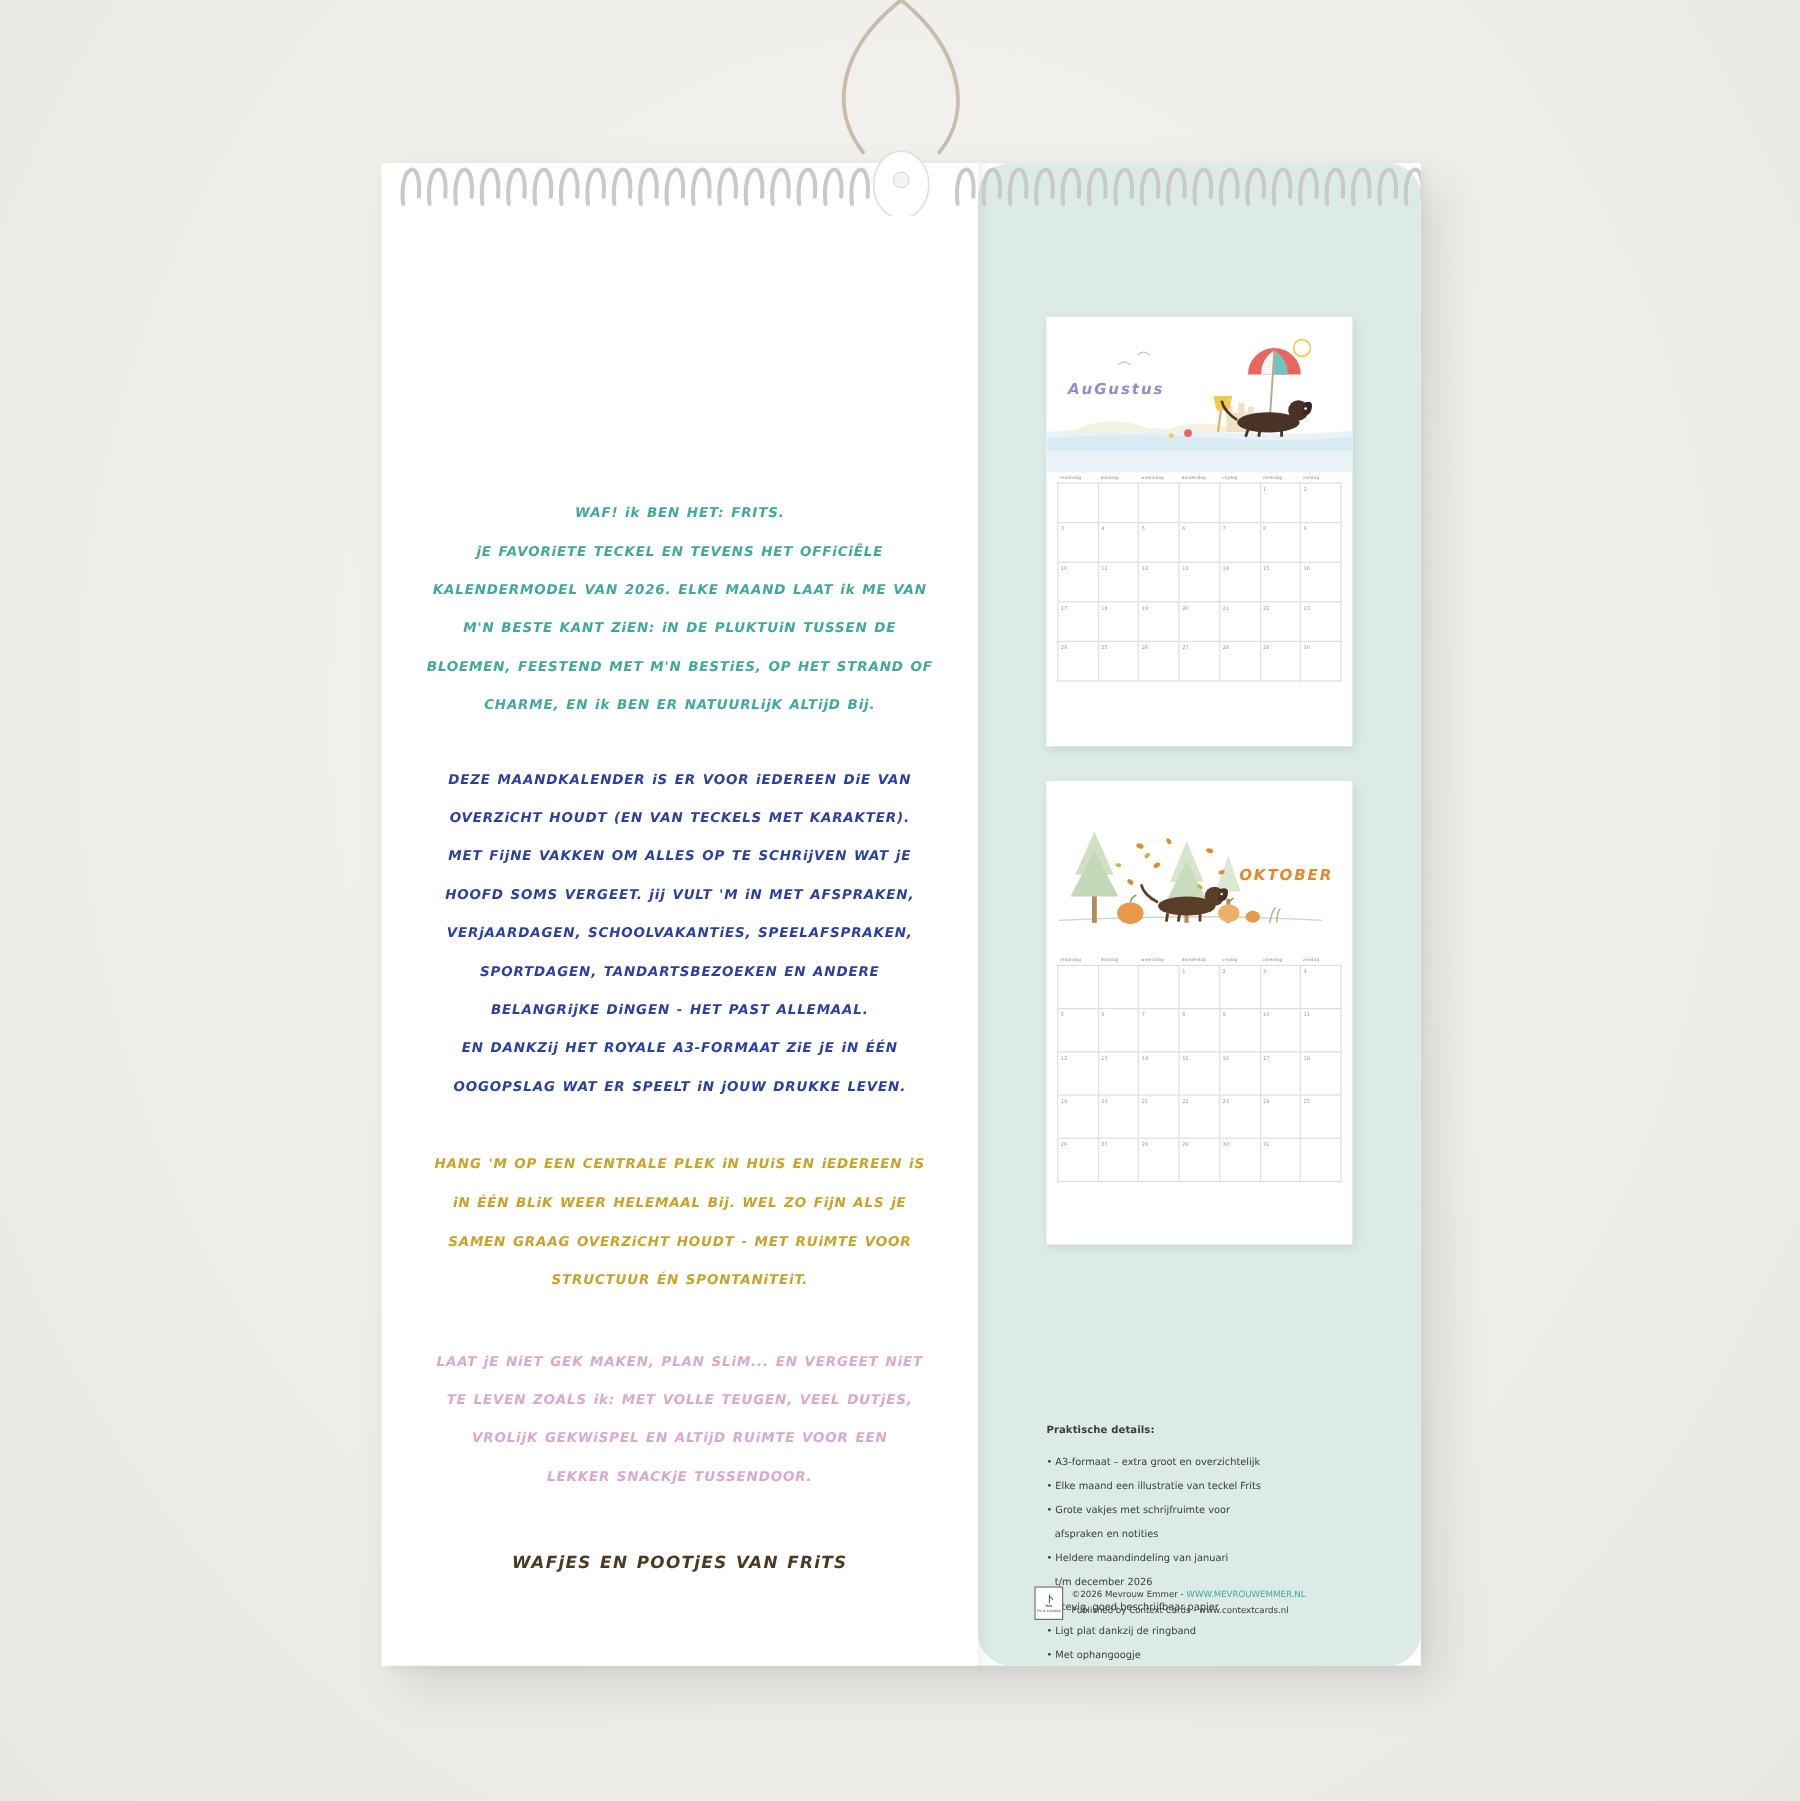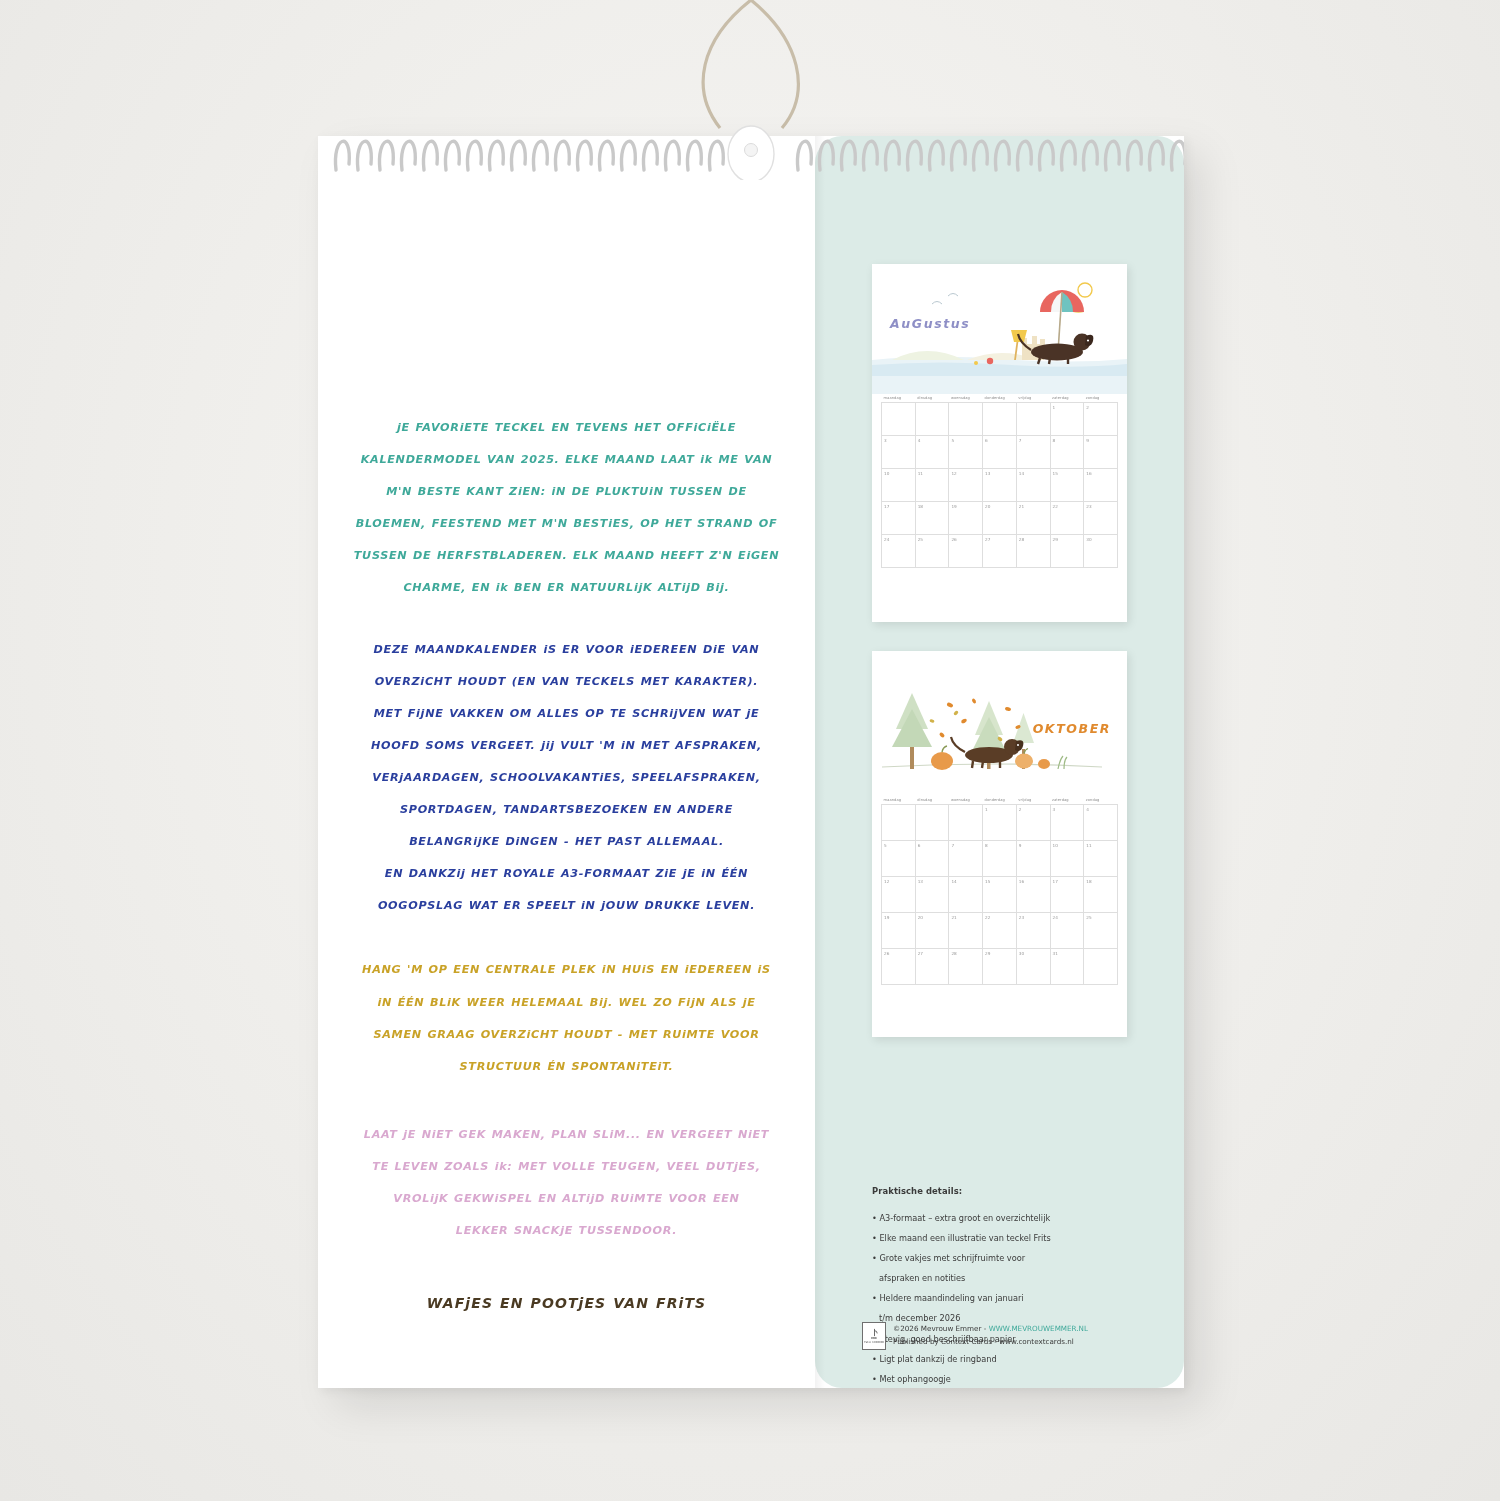--- a/index.html
+++ b/index.html
@@ -199,25 +199,25 @@
   <path d="M751 0 C 700 40, 690 90, 720 128" stroke="#c8bda9" stroke-width="3.2" fill="none"></path>
   <path d="M751 0 C 800 40, 812 92, 782 128" stroke="#c8bda9" stroke-width="3.2" fill="none"></path>
 </svg>
 
 <div id="calendar">
 
   <div id="left-page">
     <div class="intro-wrap">
       <div style="height:276px"></div>
       <div class="para p1" id="p1" style="color: rgb(63, 169, 154);">
+          <div>WAF! ik BEN HET: FRITS.</div>
           <div>jE FAVORiETE TECKEL EN TEVENS HET OFFiCiËLE</div>
-          <div>KALENDERMODEL VAN 2025. ELKE MAAND LAAT ik ME VAN</div>
+          <div>KALENDERMODEL VAN 2026. ELKE MAAND LAAT ik ME VAN</div>
           <div>M'N BESTE KANT ZiEN: iN DE PLUKTUiN TUSSEN DE</div>
           <div>BLOEMEN, FEESTEND MET M'N BESTiES, OP HET STRAND OF</div>
-          <div>TUSSEN DE HERFSTBLADEREN. ELK MAAND HEEFT Z'N EiGEN</div>
           <div>CHARME, EN ik BEN ER NATUURLijK ALTijD Bij.</div>
         </div>
       <div style="height:30px"></div>
       <div class="para p2" id="p2" style="color: rgb(42, 63, 158);">
           <div>DEZE MAANDKALENDER iS ER VOOR iEDEREEN DiE VAN</div>
           <div>OVERZiCHT HOUDT (EN VAN TECKELS MET KARAKTER).</div>
           <div>MET FijNE VAKKEN OM ALLES OP TE SCHRijVEN WAT jE</div>
           <div>HOOFD SOMS VERGEET. jij VULT 'M iN MET AFSPRAKEN,</div>
           <div>VERjAARDAGEN, SCHOOLVAKANTiES, SPEELAFSPRAKEN,</div>
           <div>SPORTDAGEN, TANDARTSBEZOEKEN EN ANDERE</div>

